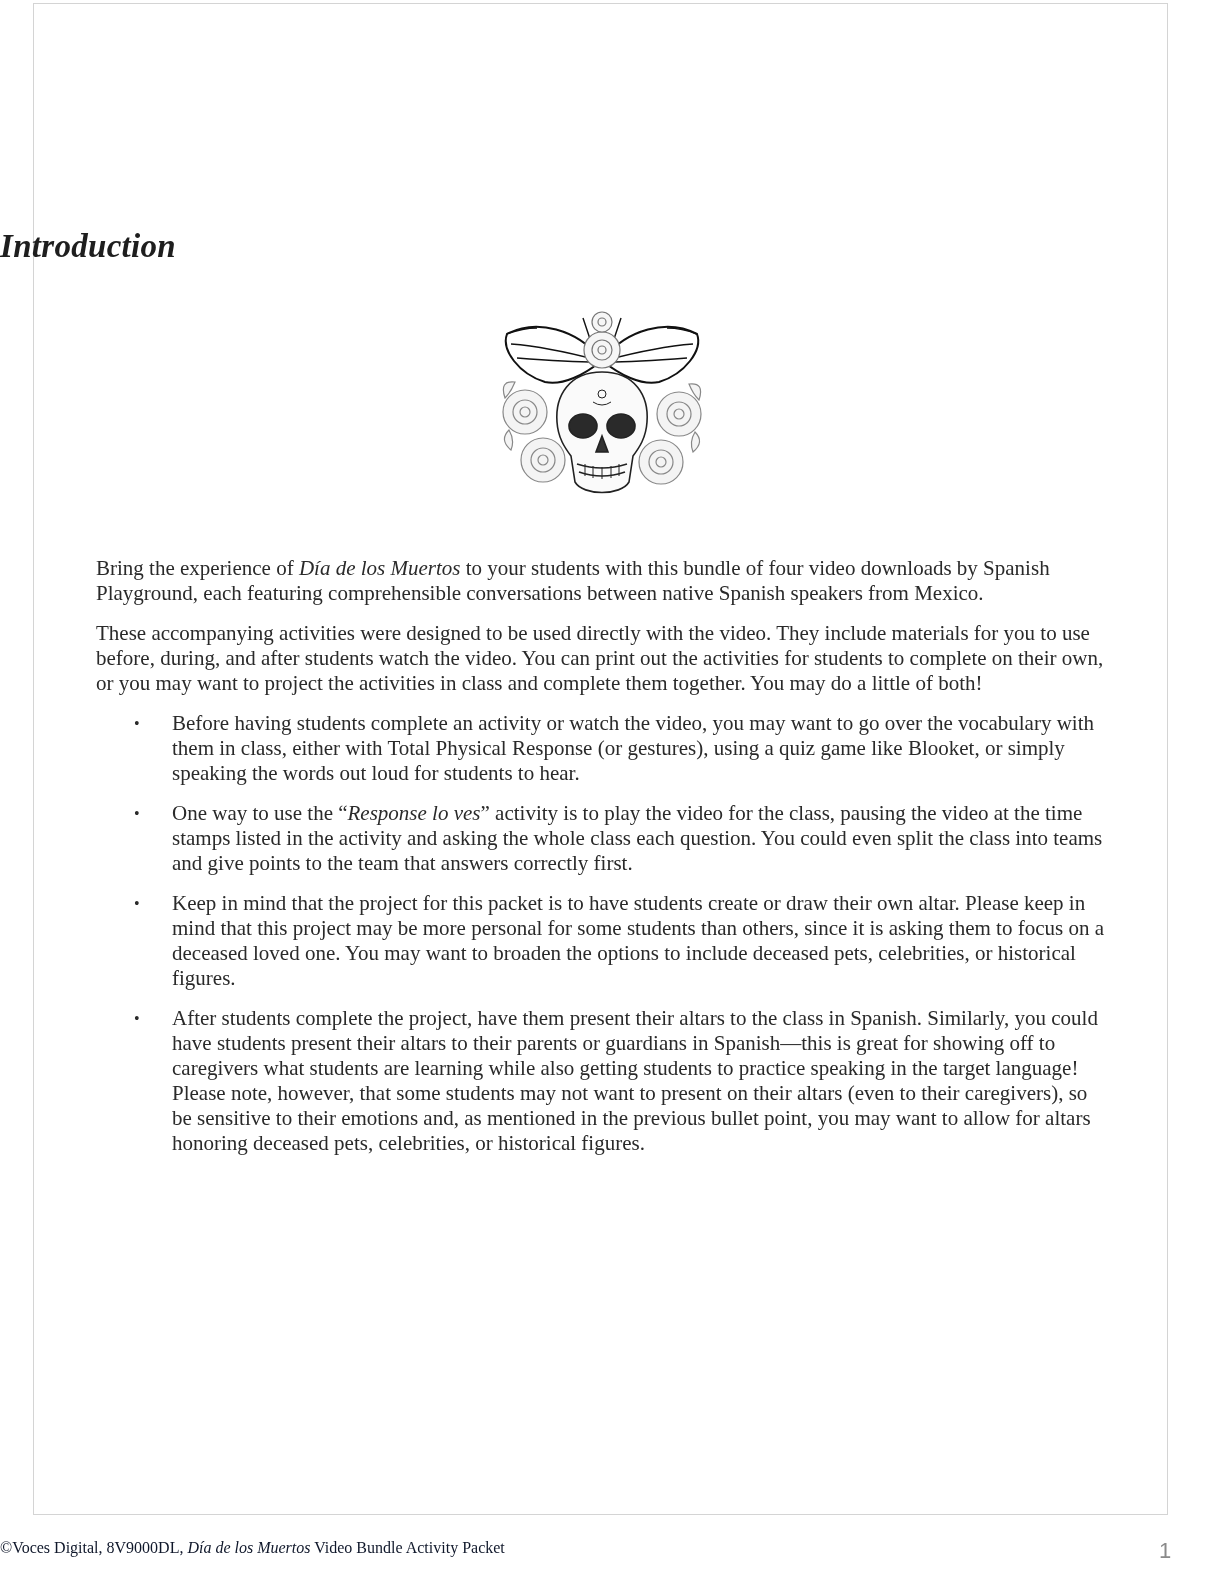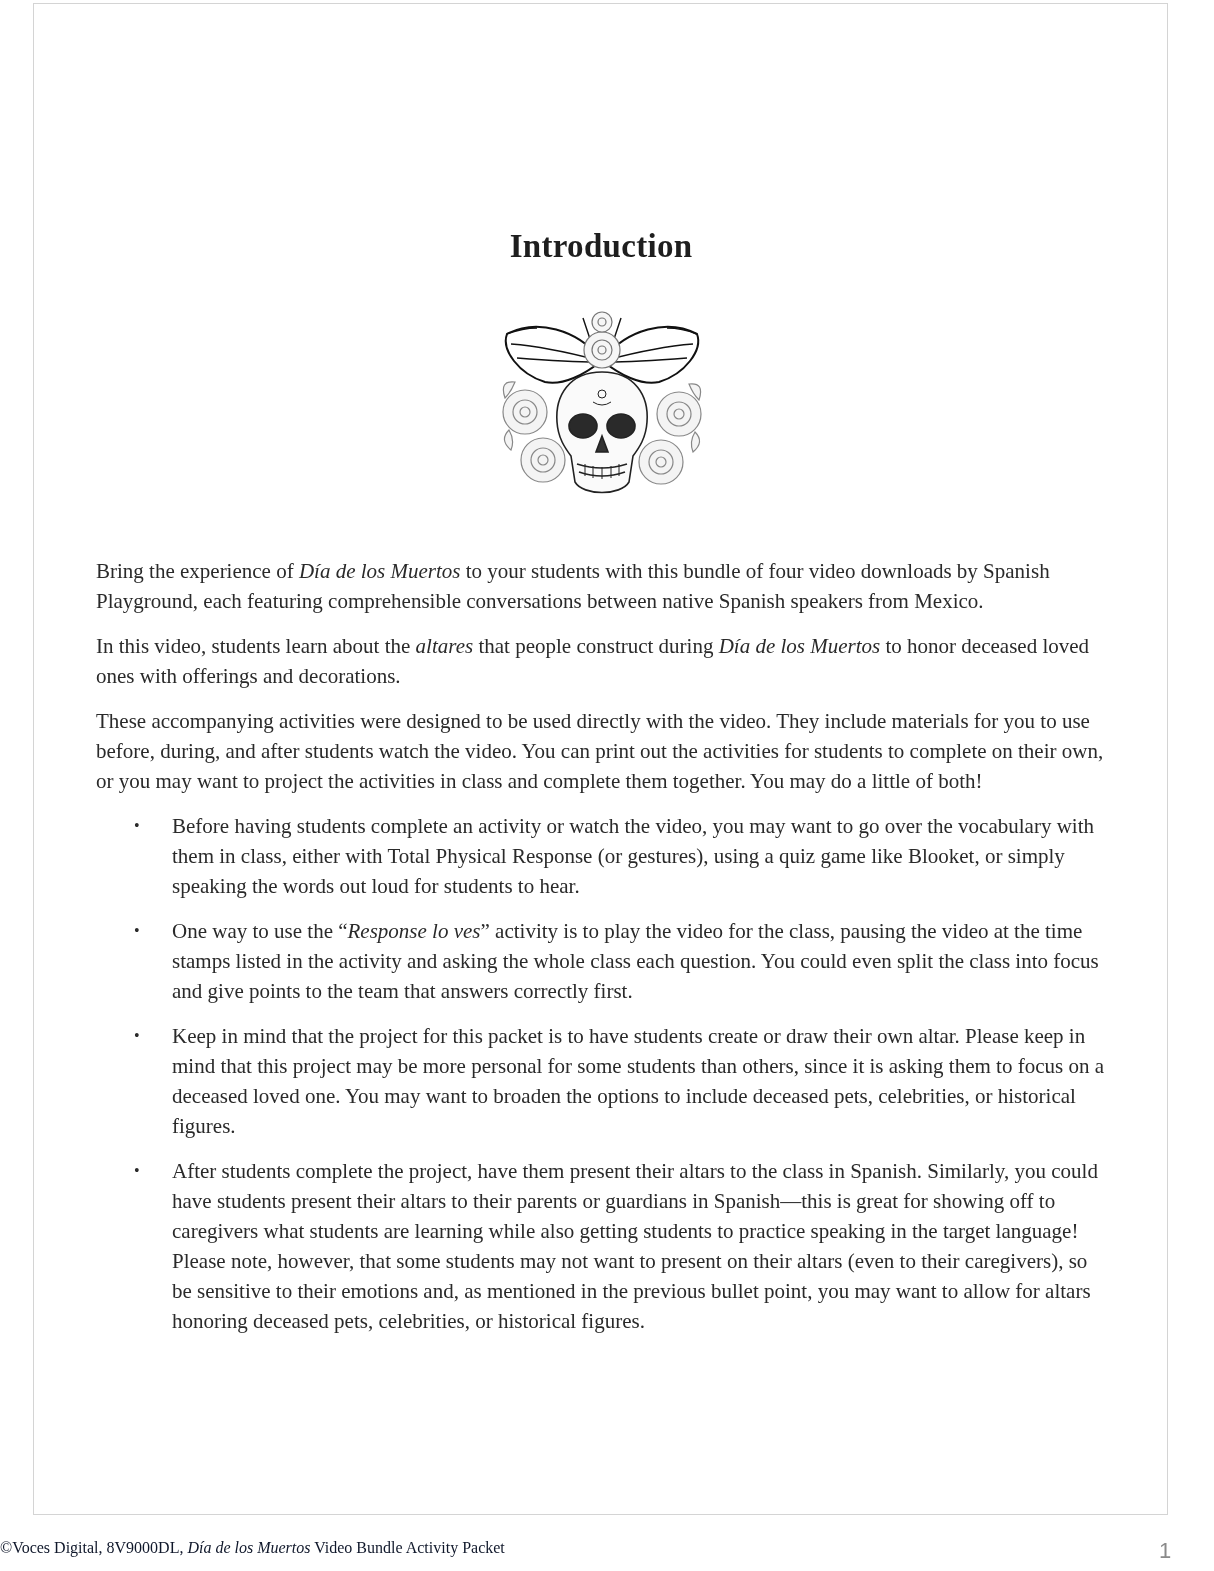--- a/index.html
+++ b/index.html
@@ -22,41 +22,42 @@
     width: 1135px;
     height: 1512px;
     border: 1px solid #d4d4d4;
     box-sizing: border-box;
   }
   .title {
     position: absolute;
     left: 0;
     width: 1202px;
     top: 228px;
-    text-align: center;
+    text-align: left;
     font-size: 33px;
     font-weight: bold;
     color: #1e1e1e;
     letter-spacing: 0.3px;
     margin: 0;
+    font-style: italic;
   }
   .illustration {
     position: absolute;
     left: 497px;
     top: 310px;
     width: 210px;
     height: 194px;
   }
   .body-text {
     position: absolute;
     left: 96px;
     top: 556px;
     width: 1015px;
     font-size: 21px;
-    line-height: 30px;
+    line-height: 25px;
   }
   .body-text p {
     margin: 0 0 15px 0;
   }
   .body-text em {
     font-style: italic;
   }
   .tips {
     list-style: none;
     margin: 0;
@@ -155,34 +156,31 @@
       <circle cx="105" cy="12" r="4" fill="none"></circle>
     </g>
   </svg>
 </div>
 
 <div class="body-text">
   <p>
     <span>Bring the experience of </span><em>Día de los Muertos</em><span> to your students with this bundle of four video downloads by Spanish Playground, each featuring comprehensible conversations between native Spanish speakers from Mexico.</span>
   </p>
   <p>
-    <span>In this video, students learn about the </span><em>altares</em><span> that people construct during </span><em>Día de los Muertos</em><span> to honor deceased loved ones with offerings and decorations.</span>
-  </p>
-  <p>
     <span>These accompanying activities were designed to be used directly with the video. They include materials for you to use before, during, and after students watch the video. You can print out the activities for students to complete on their own, or you may want to project the activities in class and complete them together. You may do a little of both!</span>
   </p>
 
   <ul class="tips">
     <li>
       <span class="bullet">•</span>
       <span>Before having students complete an activity or watch the video, you may want to go over the vocabulary with them in class, either with Total Physical Response (or gestures), using a quiz game like Blooket, or simply speaking the words out loud for students to hear.</span>
     </li>
     <li>
       <span class="bullet">•</span>
-      <span>One way to use the “</span><em>Response lo ves</em><span>” activity is to play the video for the class, pausing the video at the time stamps listed in the activity and asking the whole class each question. You could even split the class into focus and give points to the team that answers correctly first.</span>
+      <span>One way to use the “</span><em>Response lo ves</em><span>” activity is to play the video for the class, pausing the video at the time stamps listed in the activity and asking the whole class each question. You could even split the class into teams and give points to the team that answers correctly first.</span>
     </li>
     <li>
       <span class="bullet">•</span>
       <span>Keep in mind that the project for this packet is to have students create or draw their own altar. Please keep in mind that this project may be more personal for some students than others, since it is asking them to focus on a deceased loved one. You may want to broaden the options to include deceased pets, celebrities, or historical figures.</span>
     </li>
     <li>
       <span class="bullet">•</span>
       <span>After students complete the project, have them present their altars to the class in Spanish. Similarly, you could have students present their altars to their parents or guardians in Spanish—this is great for showing off to caregivers what students are learning while also getting students to practice speaking in the target language! Please note, however, that some students may not want to present on their altars (even to their caregivers), so be sensitive to their emotions and, as mentioned in the previous bullet point, you may want to allow for altars honoring deceased pets, celebrities, or historical figures.</span>
     </li>
   </ul>

